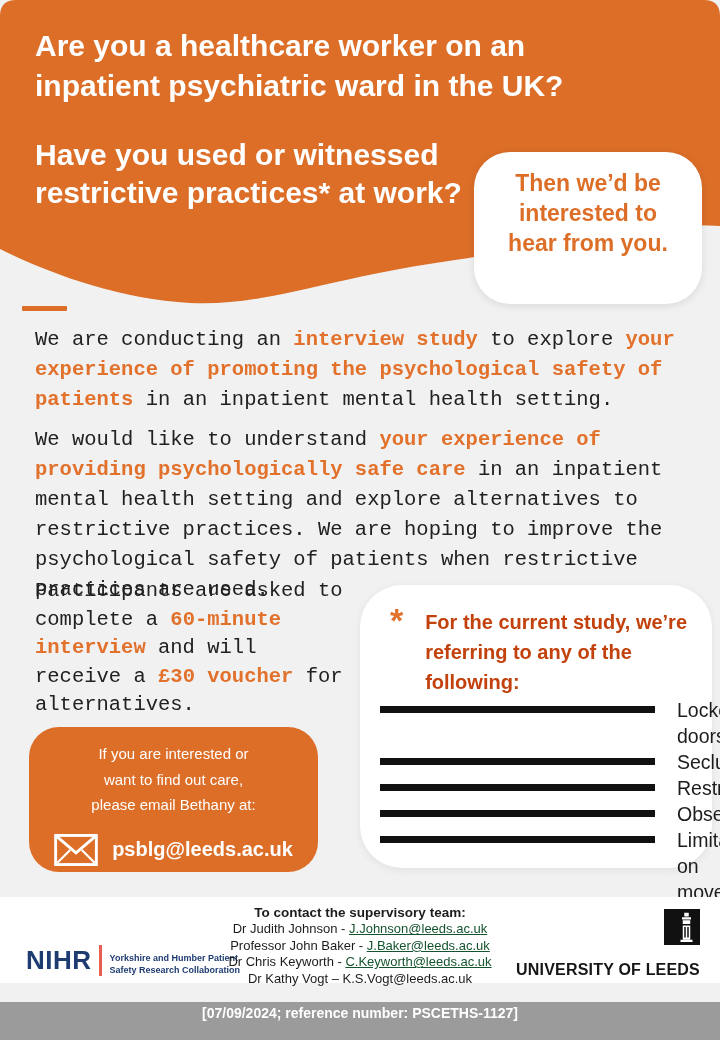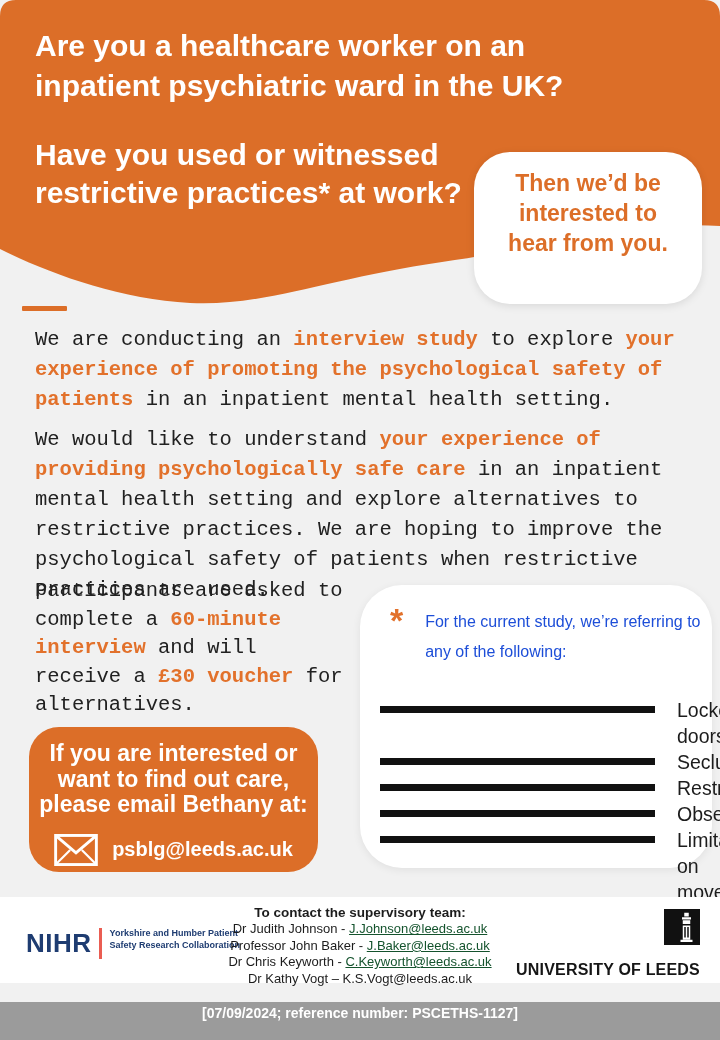--- a/index.html
+++ b/index.html
@@ -33,40 +33,40 @@
   .para { position:absolute; color:#212121; font-size:20.5px; line-height:30px;font-family:Liberation Mono, monospace; }
   .p1 { left:35px; top:325px; width:655px; }
   .p2 { left:35px; top:425px; width:668px; }
   .p3 { left:35px; top:577px; width:312px; line-height:28.5px; }
   .hl { color:#E2712B; font-weight:bold; }
   
   .contact-box {
     position:absolute; left:29px; top:727px; width:289px; height:145px;
     background:#DC6E28; border-radius:30px; text-align:center; padding-top:14px;
   }
-  .contact-box .line { color:#fff; font-size:23px; line-height:25.5px; font-weight:bold; }
+  .contact-box .line { color:#fff; font-size:15px; line-height:25.5px; font-weight:normal; }
   .email-row {
     display:flex; align-items:center; justify-content:center; gap:14px; margin-top:16px;
   }
   .email-row .email { color:#fff; font-size:20px; font-weight:bold; }
   
   .def-box {
     position:absolute; left:360px; top:585px; width:352px; height:283px;
     background:#fff; border-radius:42px; box-shadow:0 2px 8px rgba(0,0,0,0.07);
   }
   .def-head { position:absolute; left:30px; top:18px; width:320px; display:flex; }
   .def-star { color:#E2712B; font-size:34px; font-weight:bold; line-height:34px; width:36px; }
-  .def-heading { width:292px; color:#1d4ed8; font-size:16px; line-height:30px; font-weight:normal; padding-top:4px; }
+  .def-heading { width:292px; color:#c2410c; font-size:20px; line-height:30px; font-weight:bold; padding-top:4px; }
   .def-list { position:absolute; left:20px; top:112px; width:320px; list-style:none; }
   .def-list li { display:flex; color:#1c1c1c; font-size:19.5px; line-height:26px; }
   .sq { width:7px; height:7px; background:#111; margin:9px 22px 0 0; flex:none; }
   .def-list li span { width:275px; }
   
   .footer-band { position:absolute; left:0; top:897px; width:720px; height:86px; background:#fff; }
-  .nihr { position:absolute; left:26px; top:31px; display:flex; align-items:flex-start; }
+  .nihr { position:absolute; left:26px; top:48px; display:flex; align-items:flex-end; }
   .nihr-abbr { color:#1E3C71; font-size:26px; font-weight:bold; letter-spacing:0.5px; }
   .nihr-bar { width:3px; height:31px; background:#EA5D52; margin:0 8px 0 7px; }
   .nihr-sub div { color:#1E3C71; font-size:9px; line-height:11.5px; font-weight:bold; }
   .supervisory { position:absolute; left:205px; top:8px; width:310px; text-align:center;
     color:#1c1c1c; font-size:13px; line-height:16.4px; }
   .supervisory .head { font-weight:bold; font-size:13.5px; }
   .supervisory a { color:#14532d; text-decoration:underline; cursor:pointer; }
   .uol { position:absolute; right:20px; top:12px; text-align:right; }
   .uol-mark { color:#161616; font-size:16px; font-weight:bold; letter-spacing:0.2px;
     margin-top:12px; white-space:nowrap; }

